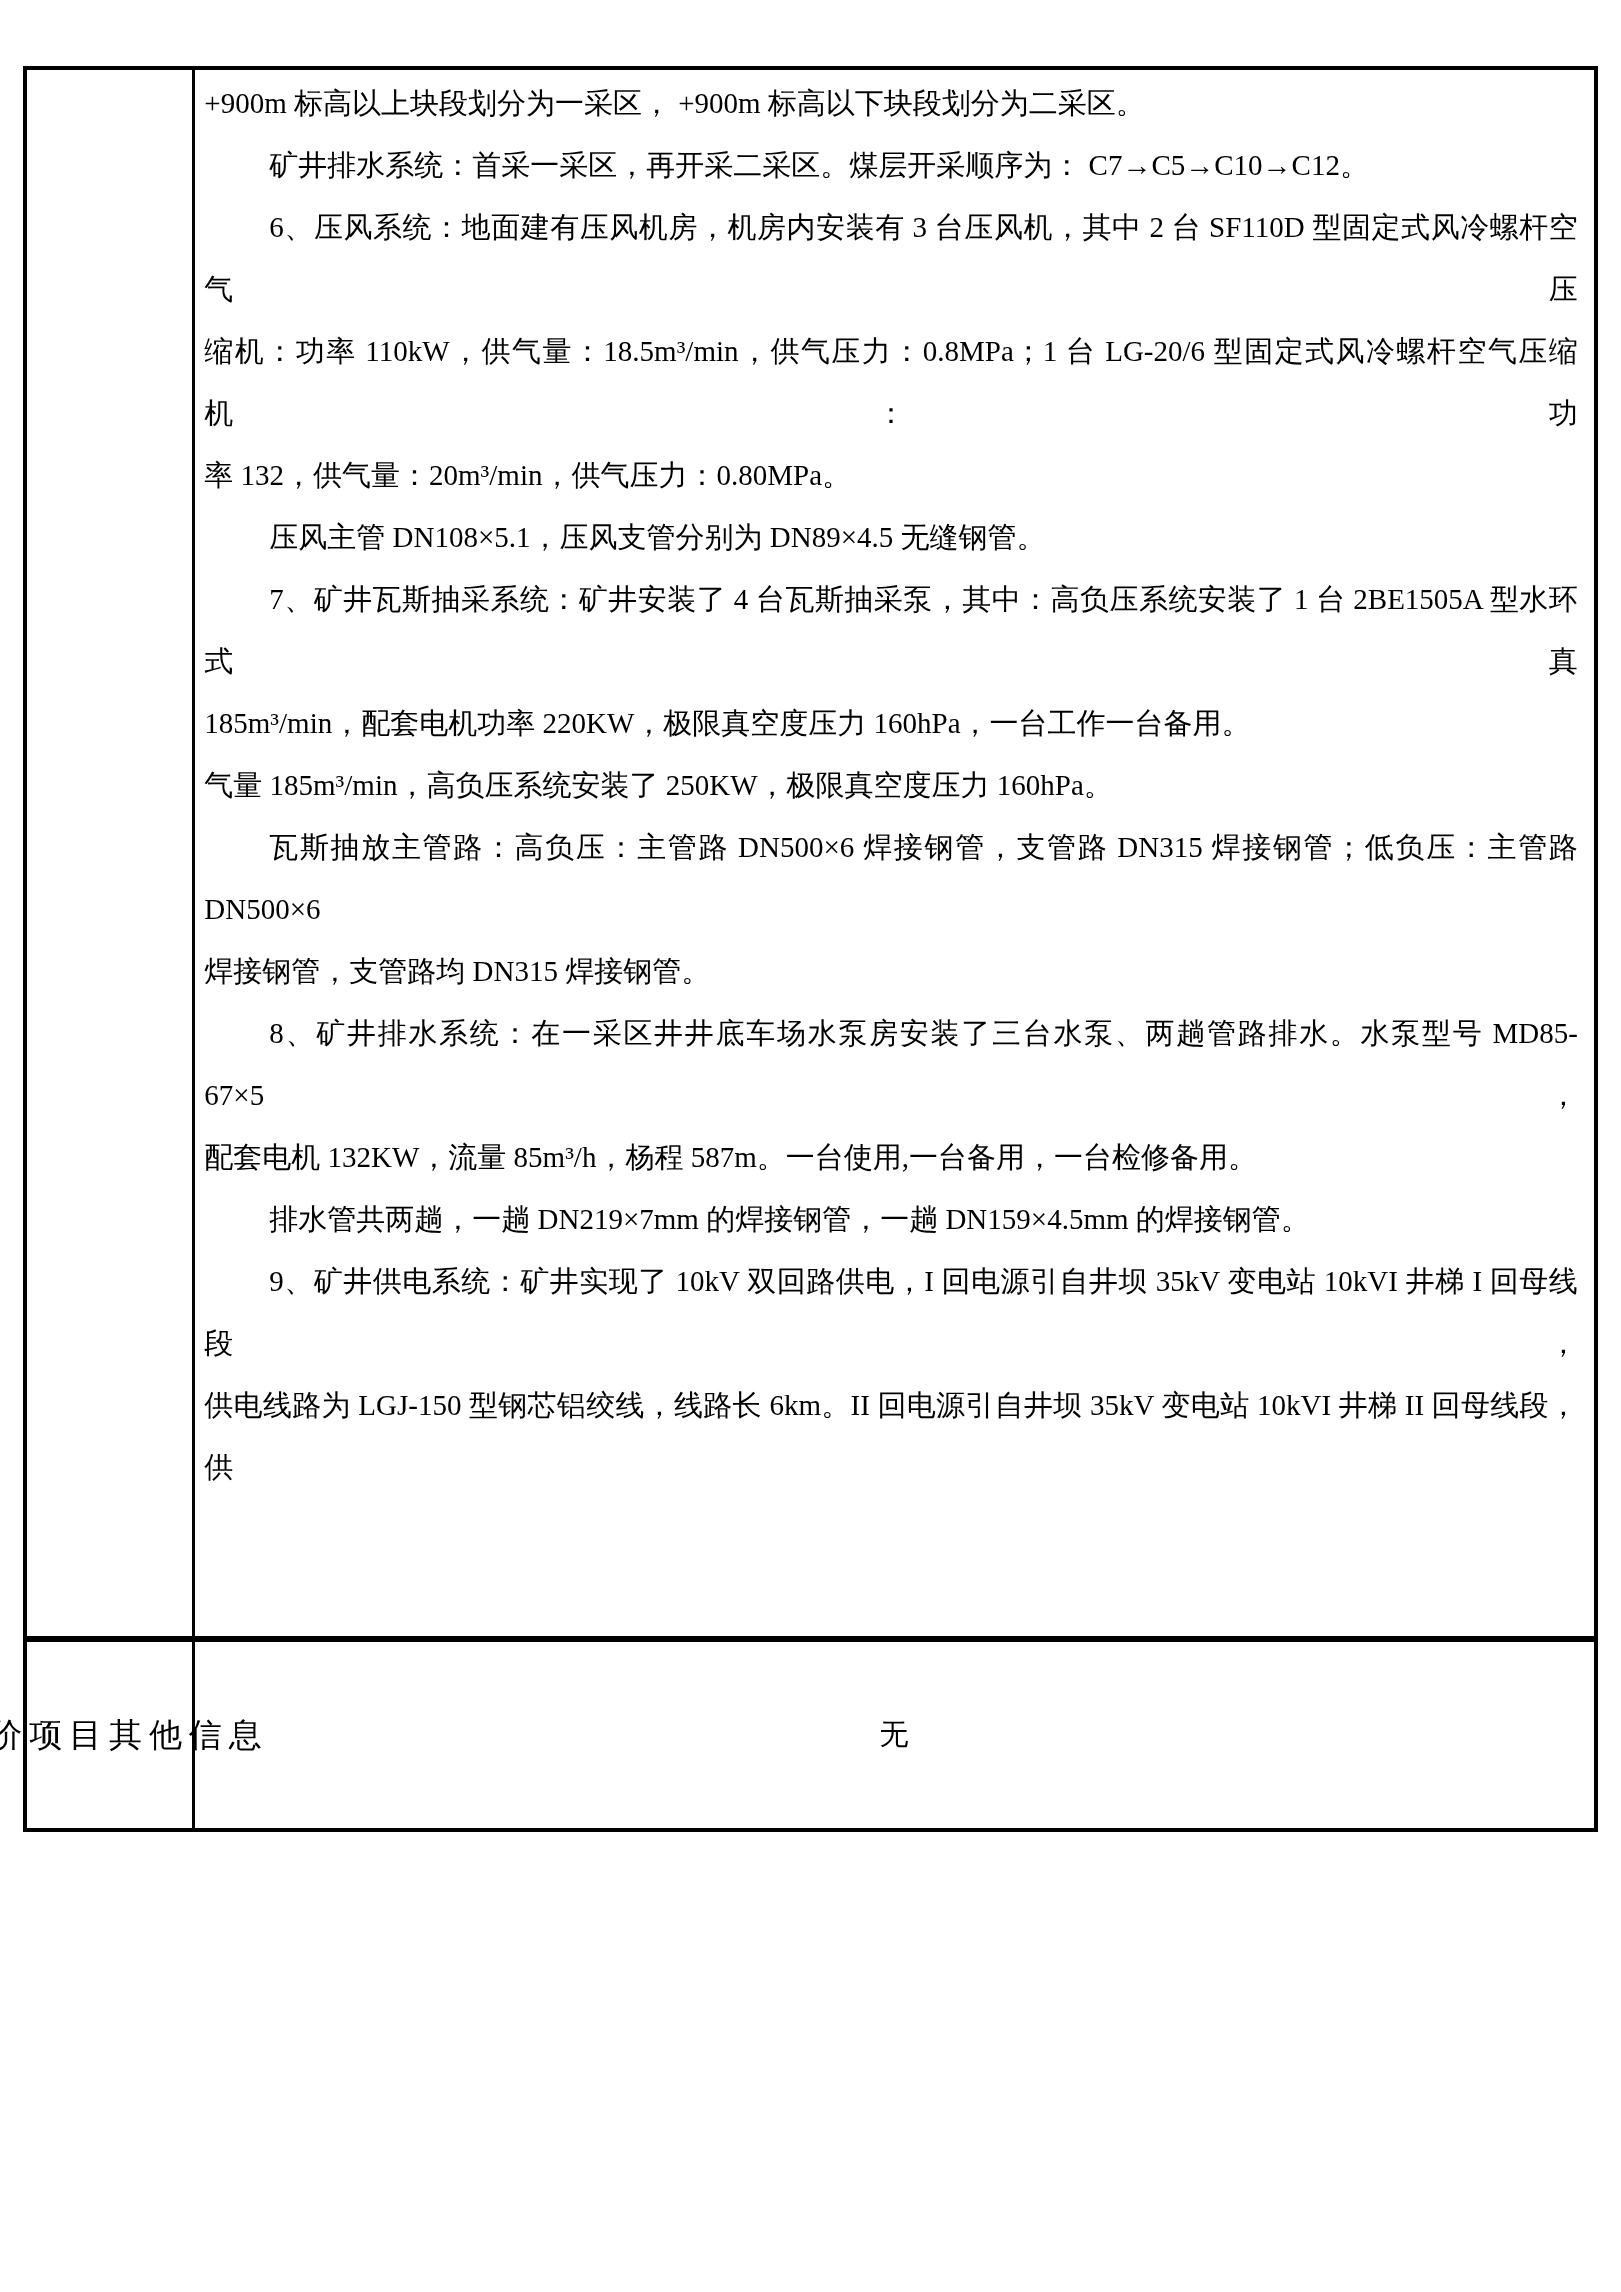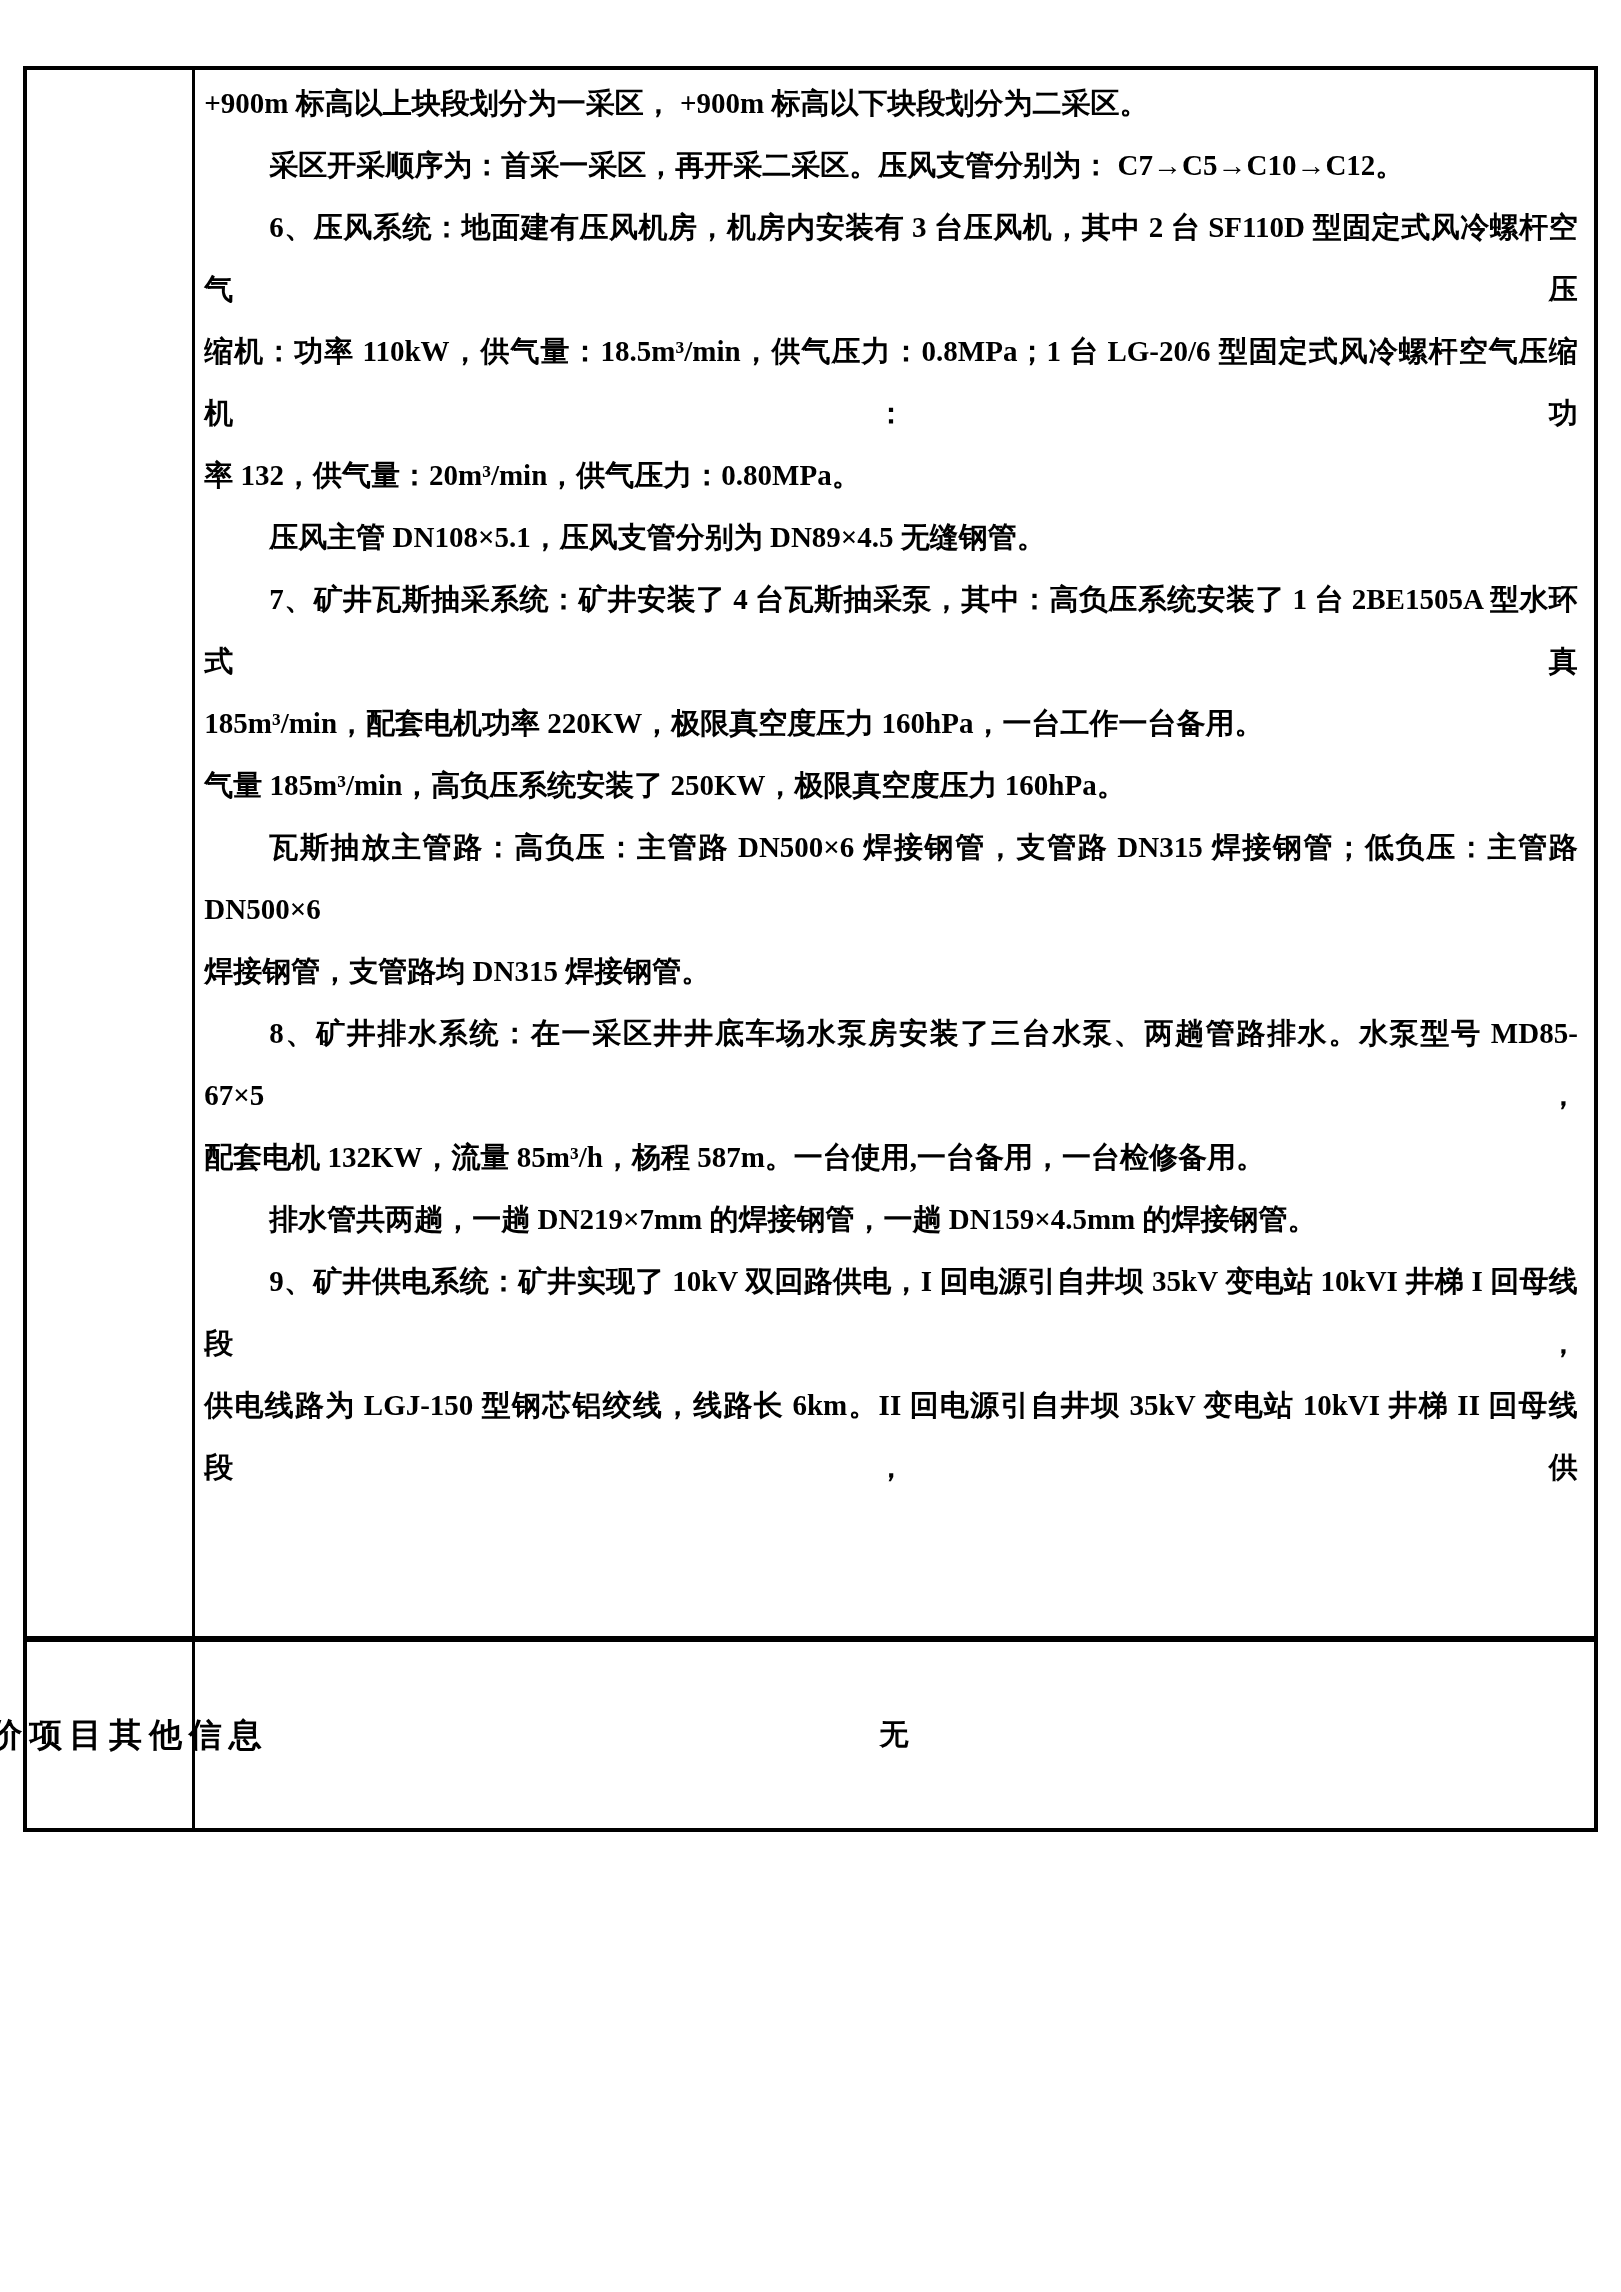--- a/index.html
+++ b/index.html
@@ -3,21 +3,20 @@
 <meta charset="utf-8">
 <style>
   html,body{margin:0;padding:0;background:#ffffff;}
   .page{
     position:relative;
     width:1621px;height:2293px;
     background:#ffffff;
     color:#000;
     font-family:"Liberation Serif","DejaVu Serif",serif;
     overflow:hidden;
-    font-weight:bold;
   }
   .doc-table{
     position:absolute;
     left:22.5px;top:66px;
     width:1575px;
     box-sizing:border-box;
     border:4.9px solid #000;
     background:#fff;
   }
   .row{display:flex;box-sizing:border-box;}
@@ -66,21 +65,21 @@
 <body>
 
 <div class="page">
   <div class="doc-table">
 
     <div class="row row-main">
       <div class="cell-label"></div>
       <div class="cell-content">
 
       <div class="line">+900m 标高以上块段划分为一采区， +900m 标高以下块段划分为二采区。</div>
-          <div class="line indent">采区开采顺序为：首采一采区，再开采二采区。压风支管分别为： C7→C5→C10→C12。</div>
+          <div class="line indent">矿井排水系统：首采一采区，再开采二采区。煤层开采顺序为： C7→C5→C10→C12。</div>
           <div class="line indent fill">6、压风系统：地面建有压风机房，机房内安装有 3 台压风机，其中 2 台 SF110D 型固定式风冷螺杆空气压</div>
           <div class="line fill">缩机：功率 110kW，供气量：18.5m³/min，供气压力：0.8MPa；1 台 LG-20/6 型固定式风冷螺杆空气压缩机：功</div>
           <div class="line">率 132，供气量：20m³/min，供气压力：0.80MPa。</div>
           <div class="line indent">压风主管 DN108×5.1，压风支管分别为 DN89×4.5 无缝钢管。</div>
           <div class="line indent fill">7、矿井瓦斯抽采系统：矿井安装了 4 台瓦斯抽采泵，其中：高负压系统安装了 1 台 2BE1505A 型水环式真</div>
           <div class="line">185m³/min，配套电机功率 220KW，极限真空度压力 160hPa，一台工作一台备用。</div>
           <div class="line">气量 185m³/min，高负压系统安装了 250KW，极限真空度压力 160hPa。</div>
           <div class="line indent fill">瓦斯抽放主管路：高负压：主管路 DN500×6 焊接钢管，支管路 DN315 焊接钢管；低负压：主管路 DN500×6</div>
           <div class="line">焊接钢管，支管路均 DN315 焊接钢管。</div>
           <div class="line indent fill">8、矿井排水系统：在一采区井井底车场水泵房安装了三台水泵、两趟管路排水。水泵型号 MD85-67×5，</div>

